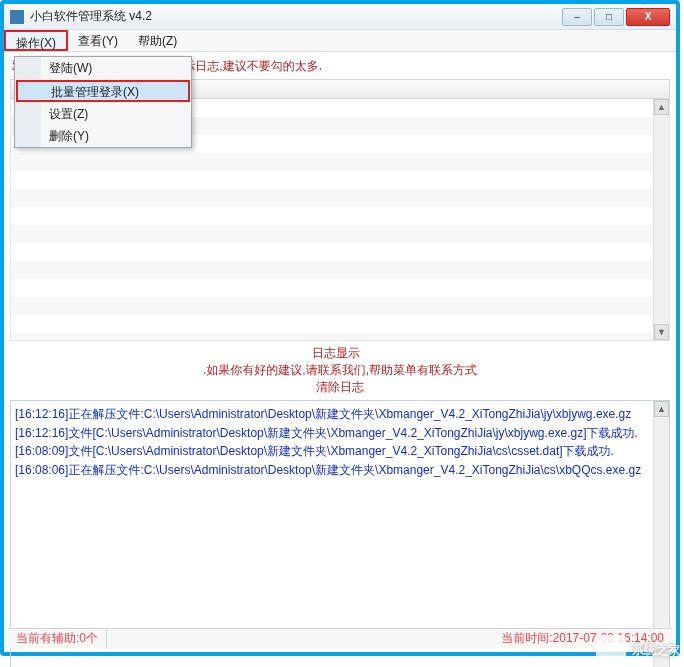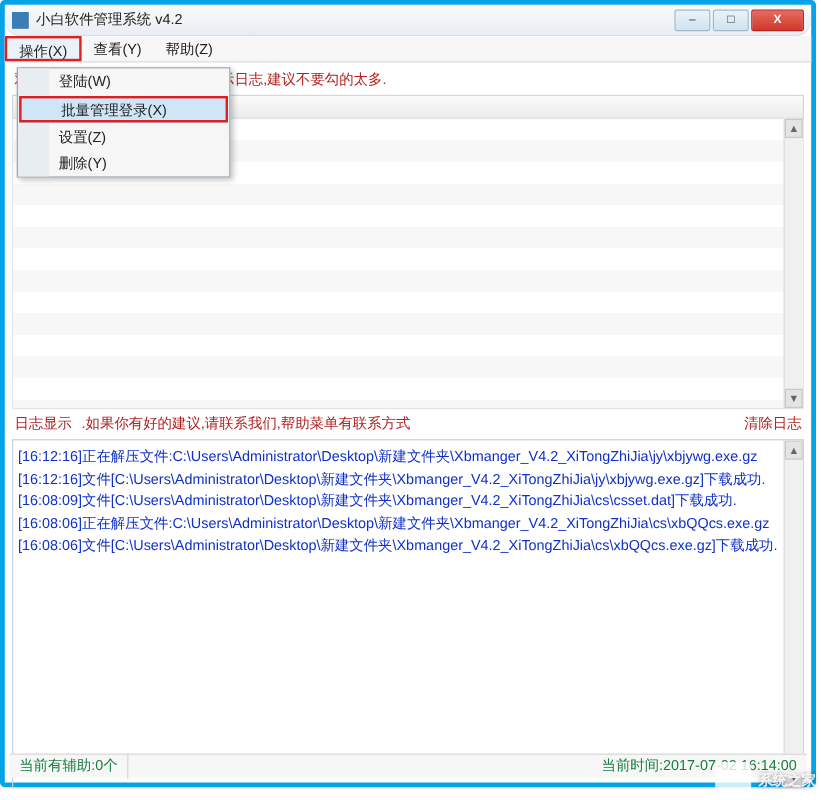--- a/index.html
+++ b/index.html
@@ -1,18 +1,18 @@
 <!DOCTYPE html>
 <html><head>
 <meta charset="utf-8">
 <style>
 * { box-sizing: border-box; margin: 0; padding: 0; font-family: "Microsoft YaHei", SimSun, Arial, sans-serif; font-size: 12px; }
 body { background: #fff; width: 684px; height: 667px; overflow: hidden; position: relative; }
 .outer { border: 4px solid #07a3e8; border-radius: 4px; width: 680px; height: 656px; position: relative; background: #fff; }
-.titlebar { height: 26px; background: linear-gradient(#fafafa,#e8eef4); display:flex; align-items:center; padding:0 6px; border-bottom:1px solid #d6dde3;border-radius:13px;}
+.titlebar { height: 26px; background: linear-gradient(#fafafa,#e8eef4); display:flex; align-items:center; padding:0 6px; border-bottom:1px solid #d6dde3;}
 .titlebar .icon { width:14px; height:14px; background:#3b7eb5; display:inline-block; margin-right:6px;}
 .titlebar .title { flex:1; color:#222;}
 .winbtns { display:flex; gap:2px;}
 .winbtn { width:30px; height:18px; background:linear-gradient(#eaf2f9,#d2e2ef); border:1px solid #9fbad0; border-radius:2px; display:flex; align-items:center; justify-content:center; font-size:10px; color:#334;}
 .winbtn.close { background:linear-gradient(#e86a5f,#cd3b2a); border-color:#b22; color:#fff; font-weight:bold; width:44px;}
 .menubar { height:22px; border-bottom:1px solid #d6dde3; display:flex; align-items:stretch; background:#f7f7f7;}
 .menubtn { padding:3px 10px; color:#222; cursor:default;}
 .menubtn.hl { border:2px solid #e02020; background:#eaf2fb;}
 .dropdown { position:absolute; top:52px; left:10px; width:178px; background:#f6f6f6; border:1px solid #9aa8b5; box-shadow:2px 2px 5px rgba(0,0,0,.25); z-index:20;}
 .dropdown .leftstrip { position:absolute; left:0; top:0; bottom:0; width:26px; background:#e8edf2;}
@@ -20,28 +20,28 @@
 .dropdown .item.sel { background:#cfe6f9; border:1px solid #7fb3dd; margin:1px;}
 .dropdown .item.hl { outline:2px solid #e02020; outline-offset:-2px;}
 .hint { color:#b02020; padding:6px 8px 4px; position:relative; z-index:5;}
 .tablehead { display:flex; height:20px; background:linear-gradient(#fbfbfb,#ececec); border:1px solid #d6d6d6; margin:0 6px;flex-direction:column;}
 .th { border-right:1px solid #d6d6d6; padding:2px 6px; color:#222;}
 .th.c1{width:178px} .th.c2{width:118px} .th.c3{width:56px} .th.c4{width:56px} .th.c5{width:118px} .th.c6{flex:1}
 .grid { height:242px; margin:0 6px; border:1px solid #e6e6e6; border-top:none; background:repeating-linear-gradient(#fff,#fff 18px,#f7f7f7 18px,#f7f7f7 36px); position:relative;}
 .vscroll { position:absolute; right:0; top:0; bottom:0; width:16px; background:#f0f0f0; border-left:1px solid #ddd;}
 .vscroll .sbtn{height:16px;background:#e4e4e4;border:1px solid #c8c8c8;display:flex;align-items:center;justify-content:center;font-size:9px;color:#666;}
 .vscroll .strack{height:calc(100% - 32px);}
-.logbar { display:flex; align-items:center; padding:4px 8px; color:#b02020;}
+.logbar { display:flex; align-items:center; padding:4px 8px; color:#b02020;flex-direction:column;}
 .logbar .lbl{margin-right:8px;}
 .logbar .msg{flex:1;}
 .logbar .clr{color:#b02020;}
 .logarea { margin:0 6px 4px; border:1px solid #c8d2da; height:291px; overflow:hidden; position:relative; font-family: SimSun, "Courier New", monospace;}
 .logarea .inner{padding:4px 4px; color:#1030c8; line-height:1.55; word-break:break-all;}
 .statusbar { position:absolute; left:4px; right:4px; bottom:4px; height:20px; border-top:1px solid #d6d6d6; display:flex; align-items:center; background:#f7f7f7;}
-.statusbar .cell{padding:2px 8px; border-right:1px solid #d6d6d6; color:#15803d;}
+.statusbar .cell{padding:2px 8px; border-right:1px solid #d6d6d6; color:#ef4444;}
 .statusbar .cell:last-child{border-right:none; margin-left:auto;}
 .watermark{position:absolute; right:4px; bottom:2px; color:rgba(255,255,255,.85); font-size:22px; font-weight:bold; text-shadow:0 0 4px rgba(0,0,0,.4); z-index:50; pointer-events:none; display:flex; align-items:center; gap:6px;}
 .watermark .wicon{width:30px;height:30px;background:rgba(255,255,255,.8);border-radius:4px;display:inline-block;}
 </style>
 </head>
 <body>
 
 <div class="outer">
 
   <div class="titlebar">
@@ -84,21 +84,20 @@
     <span class="msg">.如果你有好的建议,请联系我们,帮助菜单有联系方式</span>
     <span class="clr">清除日志</span>
   </div>
 
   <div class="logarea">
     <div class="inner">
       <div>[16:12:16]正在解压文件:C:\Users\Administrator\Desktop\新建文件夹\Xbmanger_V4.2_XiTongZhiJia\jy\xbjywg.exe.gz</div>
       <div>[16:12:16]文件[C:\Users\Administrator\Desktop\新建文件夹\Xbmanger_V4.2_XiTongZhiJia\jy\xbjywg.exe.gz]下载成功.</div>
       <div>[16:08:09]文件[C:\Users\Administrator\Desktop\新建文件夹\Xbmanger_V4.2_XiTongZhiJia\cs\csset.dat]下载成功.</div>
       <div>[16:08:06]正在解压文件:C:\Users\Administrator\Desktop\新建文件夹\Xbmanger_V4.2_XiTongZhiJia\cs\xbQQcs.exe.gz</div>
-      <div>[16:08:06]文件[C:\Users\Administrator\Desktop\新建文件夹\Xbmanger_V4.2_XiTongZhiJia\cs\xbQQcs.exe.gz]下载成功.</div>
     </div>
     <div class="vscroll" style="position:absolute;right:0;top:0;bottom:0;">
       <div class="sbtn">▲</div>
       <div class="strack"></div>
       <div class="sbtn">▼</div>
     </div>
   </div>
 
   <div class="statusbar">
     <div class="cell">当前有辅助:0个</div>

